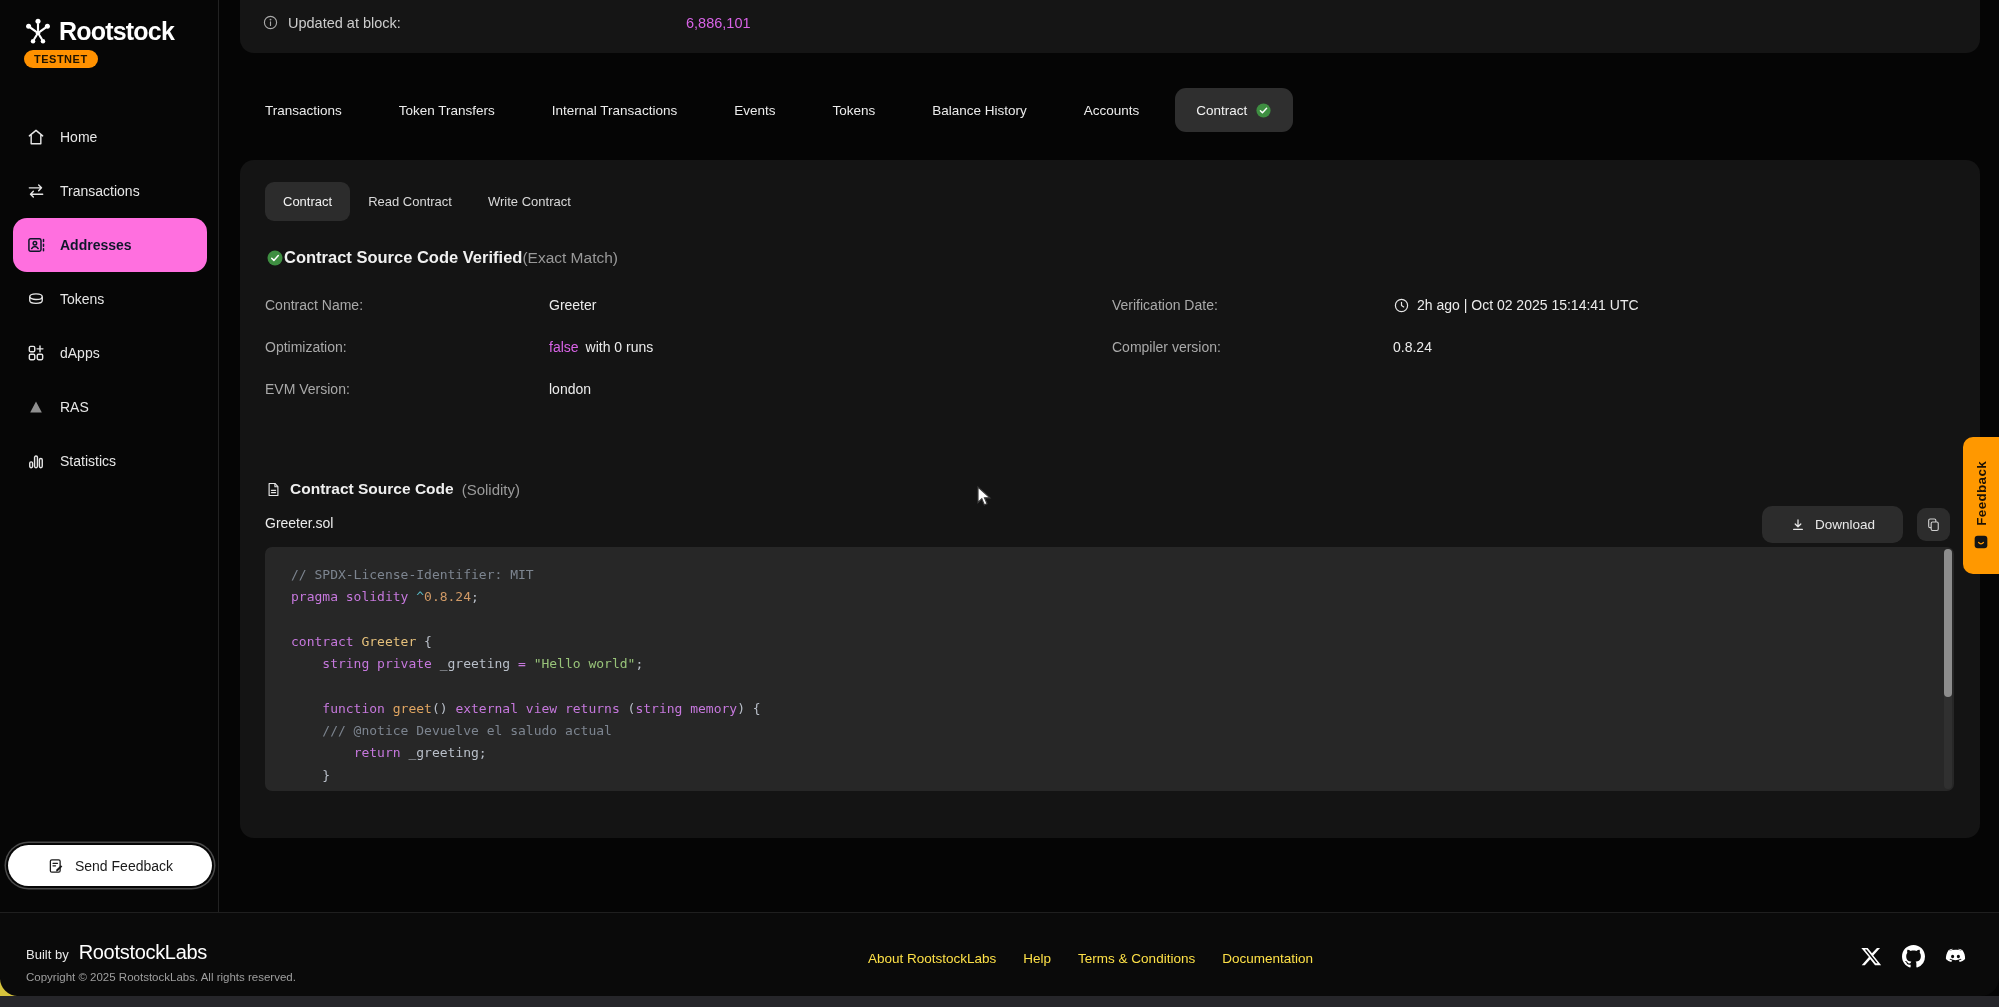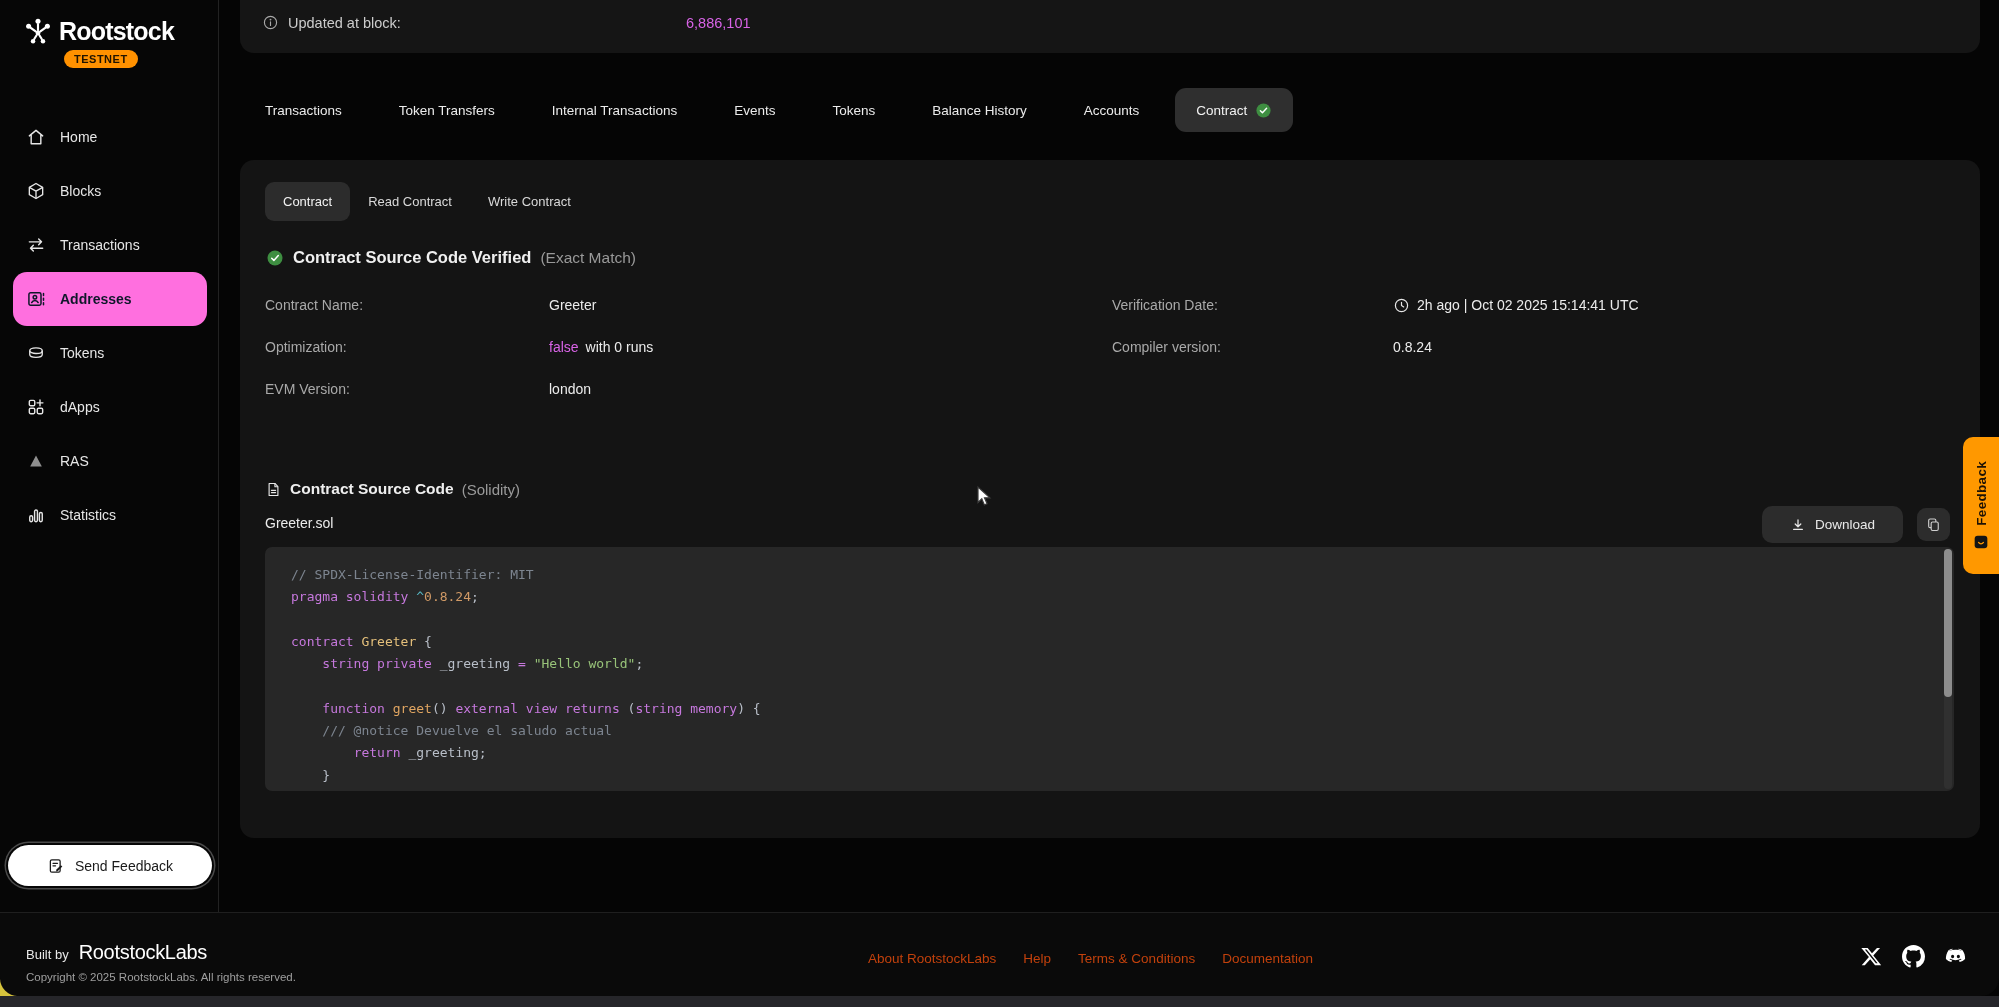--- a/index.html
+++ b/index.html
@@ -7,21 +7,21 @@
   .page {
     position:relative; width:1999px; height:1007px; overflow:hidden;
     background:#050505; font-family:"Liberation Sans", sans-serif; color:#e8e8e8;
   }
   
   .sidebar { position:absolute; left:0; top:0; width:219px; height:912px; background:#060606; border-right:1px solid #222; }
   .logo-row { position:absolute; left:23px; top:16px; display:flex; align-items:center; gap:6px; }
   .logo-mark { width:30px; height:30px; color:#fff; }
   .logo-mark svg { width:100%; height:100%; }
   .logo-text { font-size:25px; font-weight:700; color:#fff; letter-spacing:-0.8px; }
-  .testnet-badge { position:absolute; left:24px; top:50px; background:#ff9100; color:#201400; font-size:11px; font-weight:700; letter-spacing:0.5px; padding:3px 10px; border-radius:9px;margin-left:40px; }
+  .testnet-badge { position:absolute; left:24px; top:50px; background:#ff9100; color:#201400; font-size:11px; font-weight:700; letter-spacing:0.5px; padding:3px 10px; border-radius:9px; }
   .nav { position:absolute; left:13px; top:110px; width:194px; }
   .nav-item { height:54px; display:flex; align-items:center; gap:14px; padding-left:13px; border-radius:14px; cursor:pointer; color:#e6e6e6; font-size:14px; }
   .nav-item .nav-icon { width:20px; height:20px; display:inline-flex; }
   .nav-item .nav-icon svg { width:20px; height:20px; }
   .nav-item.active { background:var(--pink,#ff6fdf); color:#0f172a; font-weight:600; }
   .send-feedback { position:absolute; left:8px; top:845px; width:204px; height:41px; background:#fff; border:none; border-radius:21px; color:#1a1a1a; font-size:14px; font-weight:500; display:flex; align-items:center; justify-content:center; gap:10px; box-shadow:0 0 0 2px #060606, 0 0 0 3.5px #4a4a4a; cursor:pointer; font-family:inherit; }
   .send-feedback svg { width:18px; height:18px; }
   
   .top-card { position:absolute; left:240px; top:0; width:1740px; height:53px; background:#151515; border-radius:0 0 14px 14px; }
   .top-card .info-icon { position:absolute; left:22px; top:14px; width:17px; height:17px; color:#a9a9a9; }
@@ -32,21 +32,21 @@
   .tabs-row { position:absolute; left:265px; top:88px; height:44px; display:flex; align-items:center; gap:57px; }
   .tab { font-size:13.5px; color:#ececec; cursor:pointer; white-space:nowrap; }
   .tab-active { margin-left:-21px; height:44px; display:flex; align-items:center; gap:8px; padding:0 21px; background:#2f2f2f; border-radius:11px; cursor:pointer; font-size:13.5px; color:#f2f2f2; }
   .tab-active .badge-icon { width:17px; height:17px; display:inline-flex; }
   .tab-active .badge-icon svg { width:17px; height:17px; }
   
   .main-card { position:absolute; left:240px; top:160px; width:1740px; height:678px; background:#141414; border-radius:14px; }
   .subtabs { position:absolute; left:25px; top:22px; display:flex; align-items:center; }
   .subtab { height:39px; display:flex; align-items:center; padding:0 18px; font-size:13px; color:#d9d9d9; border-radius:9px; cursor:pointer; }
   .subtab.active { background:#2c2c2c; color:#f2f2f2; }
-  .verified-row { position:absolute; left:26px; top:88px; display:flex; align-items:center; gap:9px; }
+  .verified-row { position:absolute; left:26px; top:88px; display:flex; align-items:center; }
   .verified-row .vicon { width:18px; height:18px; display:inline-flex; }
   .verified-row .vicon svg { width:18px; height:18px; }
   .verified-title { font-size:16.5px; font-weight:700; color:#f0f0f0; }
   .verified-suffix { font-size:15.5px; color:#999; }
   .details { position:absolute; left:25px; top:124px; right:25px; height:130px; }
   .dcol { position:absolute; top:0; }
   .dcol.left { left:0; }
   .dcol.right { left:847px; }
   .drow { height:42px; display:flex; align-items:center; font-size:14px; }
   .dlabel { width:284px; color:#a9a9a9; }
@@ -82,21 +82,21 @@
   .feedback-icon { width:16px; height:16px; display:inline-flex; }
   .feedback-icon svg { width:16px; height:16px; }
   
   .corner-accent { position:absolute; left:-9px; top:979px; width:26px; height:26px; border-radius:50%; background:#d6c33d; }
   .footer { position:absolute; left:0; top:912px; width:1999px; height:84px; background:#0a0a0a; border-top:1px solid #1f1f1f; border-radius:0 0 18px 18px; }
   .built-by { position:absolute; left:26px; top:28px; display:flex; align-items:baseline; gap:10px; }
   .built-by-label { font-size:13px; color:#e8e8e8; }
   .built-by-company { font-size:20px; font-weight:500; color:#fff; letter-spacing:-0.3px; }
   .copyright { position:absolute; left:26px; top:58px; font-size:11.5px; color:#9f9f9f; }
   .footer-links { position:absolute; left:868px; top:38px; display:flex; gap:27px; }
-  .footer-link { font-size:13.5px; color:#c2410c; cursor:pointer; white-space:nowrap; }
+  .footer-link { font-size:13.5px; color:#fde047; cursor:pointer; white-space:nowrap; }
   .social-row { position:absolute; right:32px; top:32px; display:flex; gap:19px; align-items:center; }
   .social-icon { width:23px; height:23px; color:#fff; cursor:pointer; display:inline-flex; }
   .social-icon svg { width:23px; height:23px; }
   .bottom-strip { position:absolute; left:0; top:996px; width:1999px; height:11px; background:#26262a; }
   
   .cursor { position:absolute; left:972px; top:485px; pointer-events:none; }
 </style>
 </head>
 <body>
 
@@ -117,29 +117,20 @@
     </div>
     <div class="testnet-badge">TESTNET</div>
     <nav class="nav">
         <div class="nav-item">
     <span class="nav-icon">
             <svg viewBox="0 0 24 24" fill="none" stroke="currentColor" stroke-width="1.7" stroke-linecap="round" stroke-linejoin="round">
               <path d="M4 10.7 12 4l8 6.7M6.2 9.3V20h11.6V9.3"></path>
             </svg>
           </span>
     <span class="nav-label">Home</span>
-        </div>
-        <div class="nav-item">
-    <span class="nav-icon">
-            <svg viewBox="0 0 24 24" fill="none" stroke="currentColor" stroke-width="1.6" stroke-linejoin="round">
-              <path d="M12 3l8 4.6v8.8L12 21l-8-4.6V7.6z"></path>
-              <path d="M4 7.6l8 4.6 8-4.6M12 12.2V21"></path>
-            </svg>
-          </span>
-    <span class="nav-label">Blocks</span>
         </div>
         <div class="nav-item">
     <span class="nav-icon">
             <svg viewBox="0 0 24 24" fill="none" stroke="currentColor" stroke-width="1.7" stroke-linecap="round" stroke-linejoin="round">
               <path d="M4 8.2h14.5M15.2 4.8l3.4 3.4-3.4 3.4M20 15.8H5.5M8.8 19.2l-3.4-3.4 3.4-3.4"></path>
             </svg>
           </span>
     <span class="nav-label">Transactions</span>
         </div>
         <div class="nav-item active">

